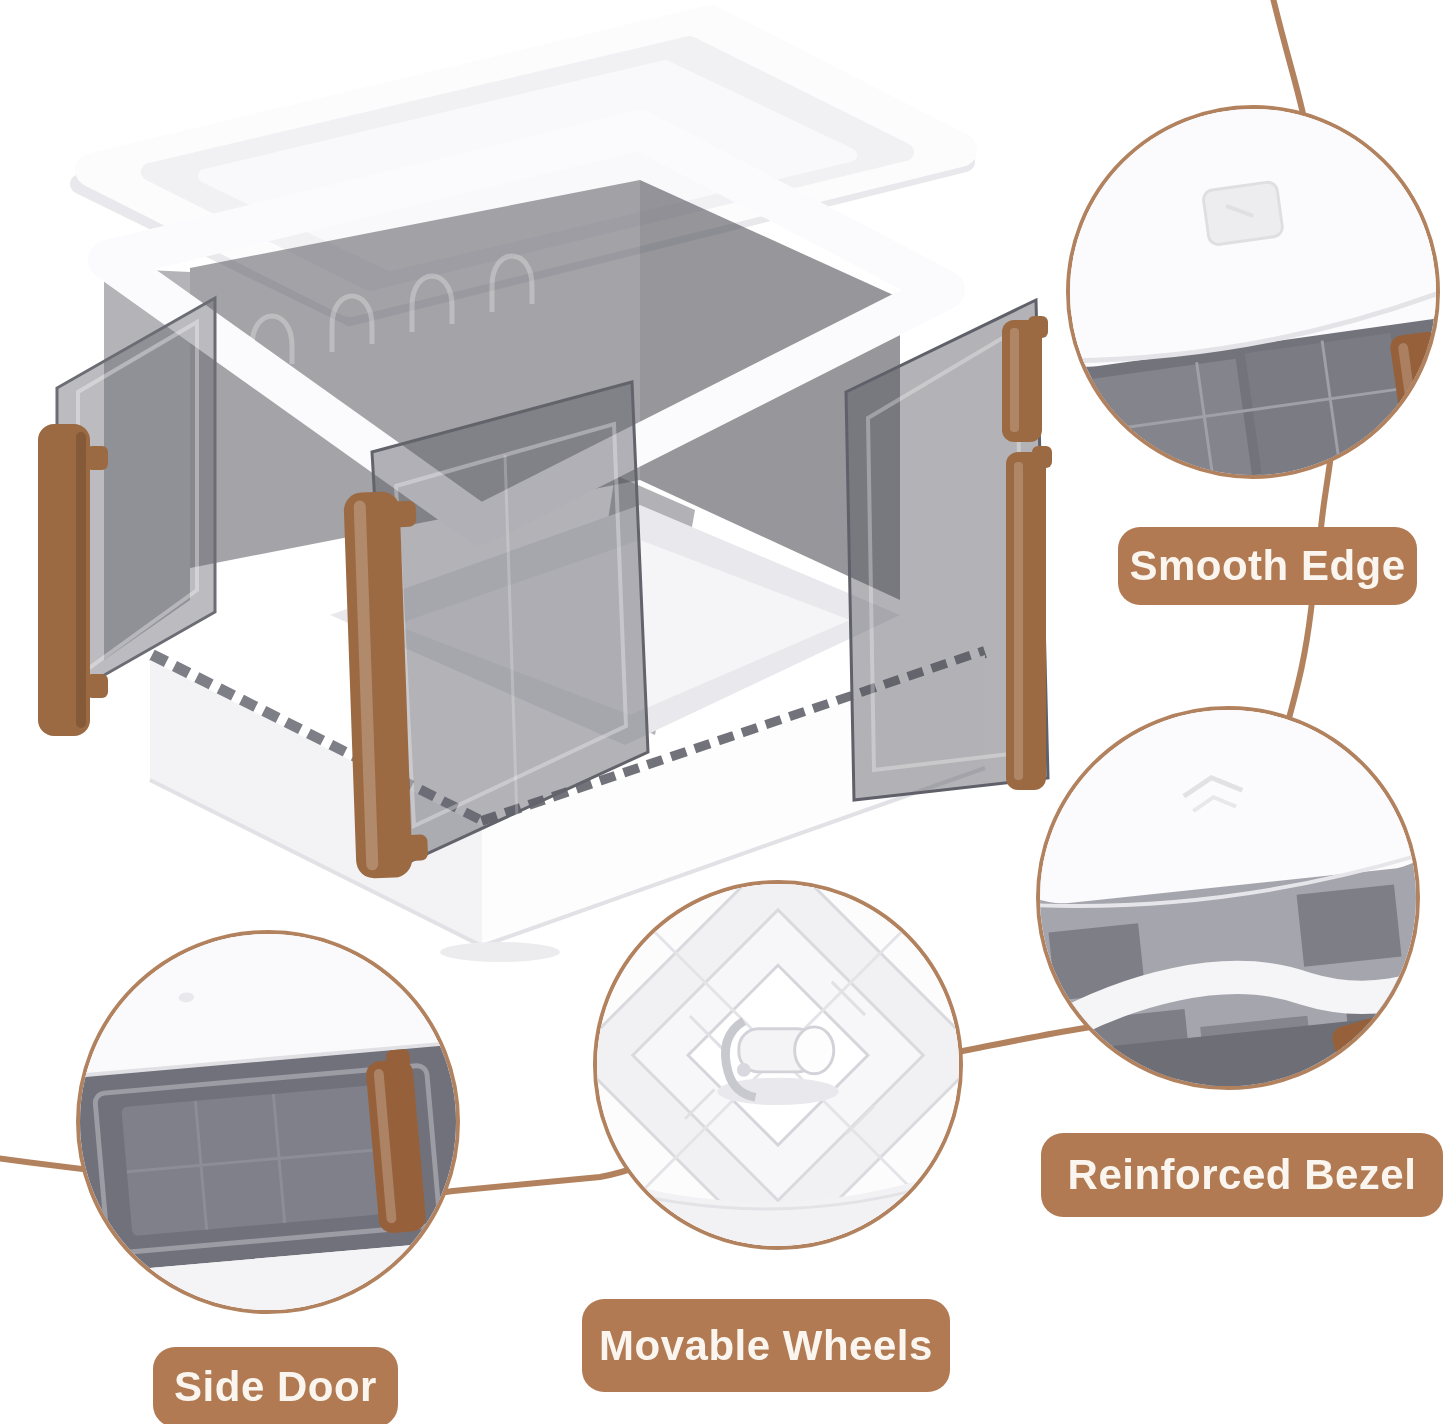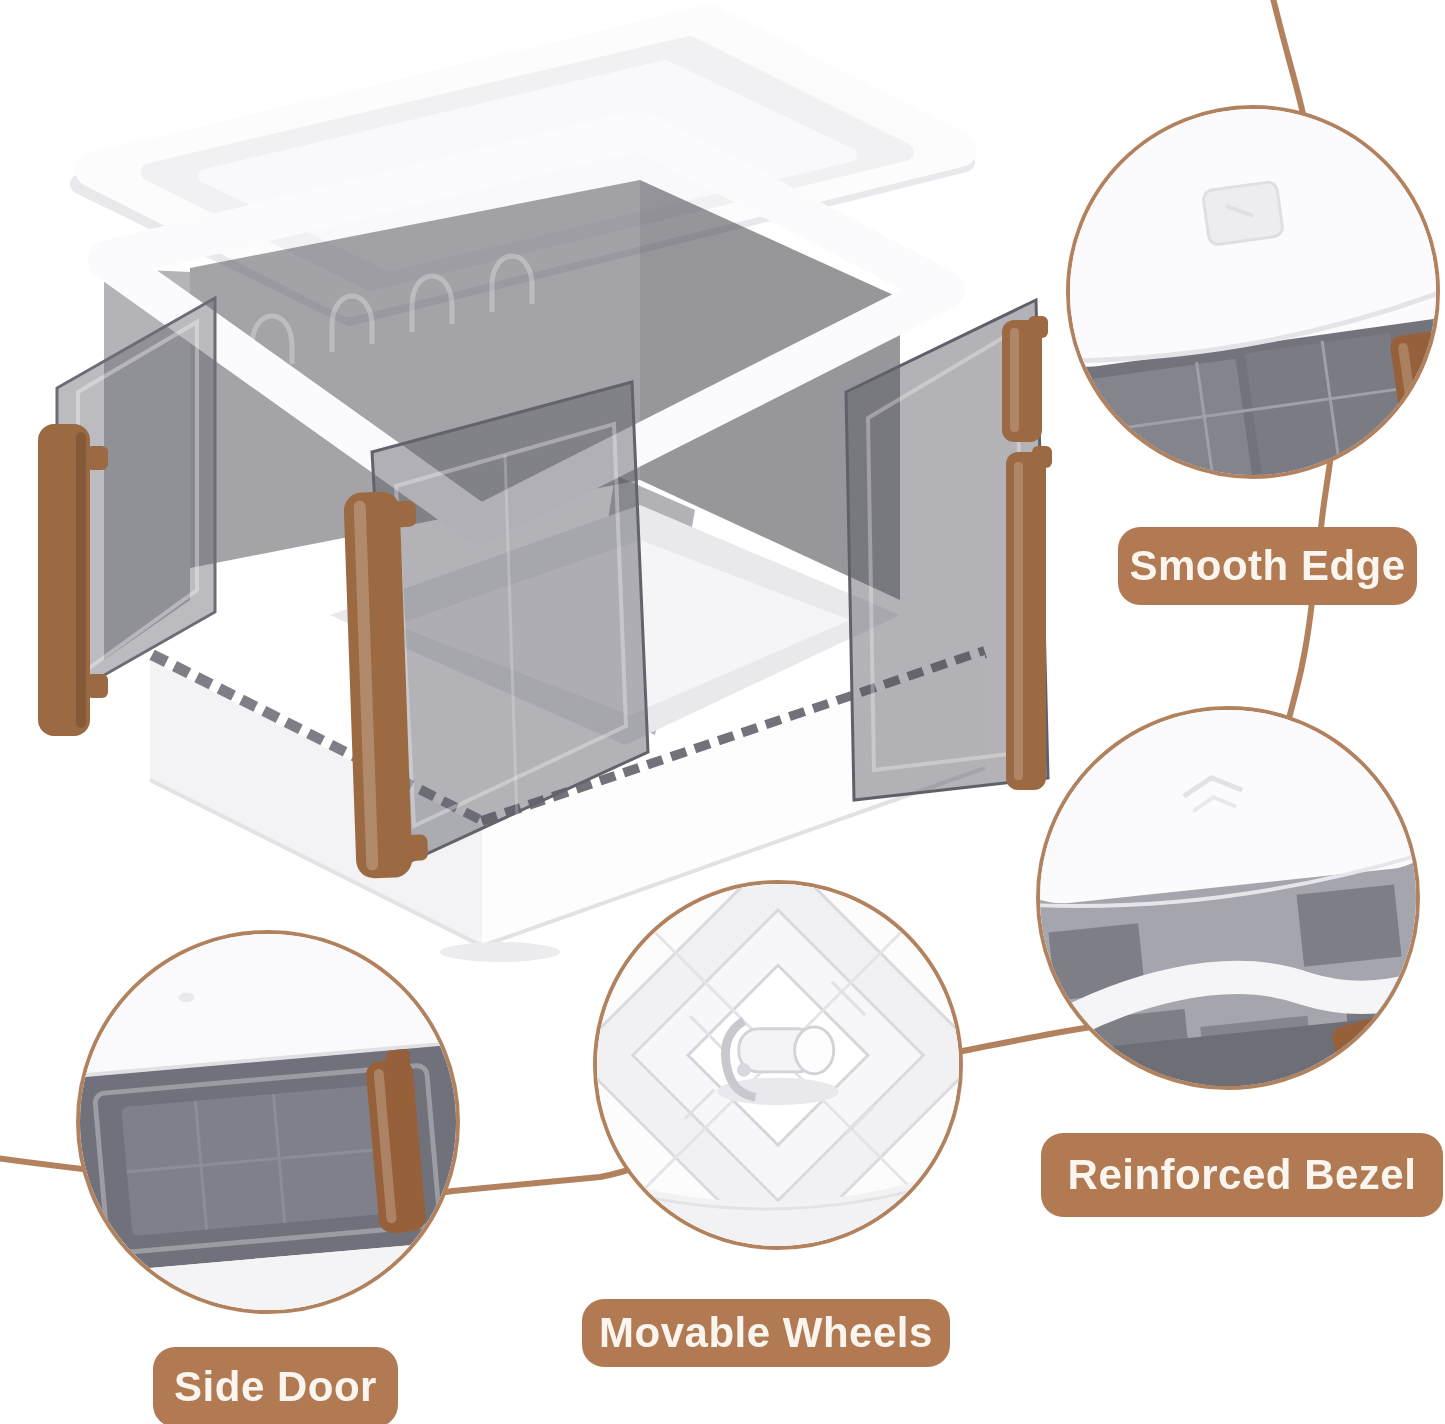--- a/index.html
+++ b/index.html
@@ -185,17 +185,17 @@
         <rect class="brown2" x="318" y="130" width="24" height="20" rx="6"></rect>
         <rect x="-30" y="330" width="450" height="90" fill="#f4f4f7"></rect>
       </g>
     </svg>
   </div>
 
   <div class="feature-label" style="left:1118px;top:527px;width:299px;height:78px;">Smooth Edge</div>
 
   <div class="feature-label" style="left:1041px;top:1133px;width:402px;height:84px;">Reinforced Bezel</div>
 
-  <div class="feature-label" style="left:582px;top:1299px;width:368px;height:68px;">Movable Wheels</div>
+  <div class="feature-label" style="left:582px;top:1299px;width:368px;height:93px;">Movable Wheels</div>
 
   <div class="feature-label" style="left:153px;top:1340px;width:245px;height:80px;margin-top:7px;">Side Door</div>
 
 </div>
 
 </body></html>

